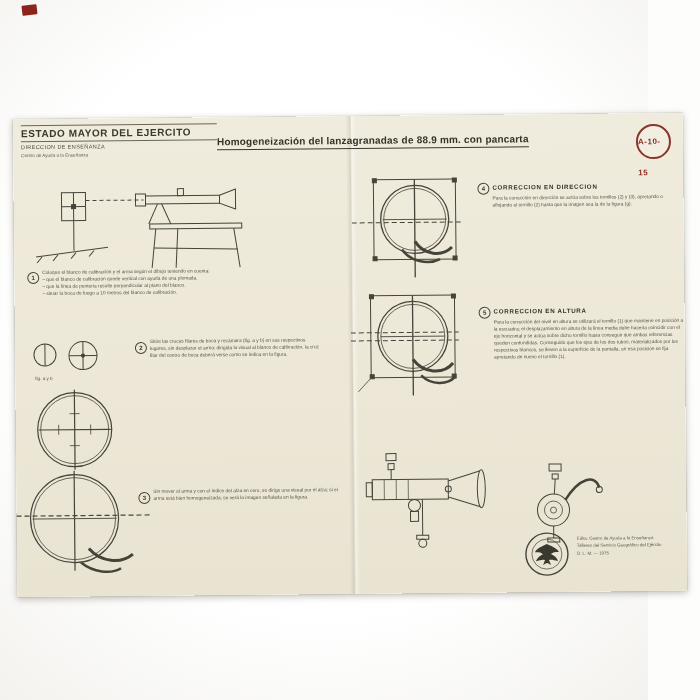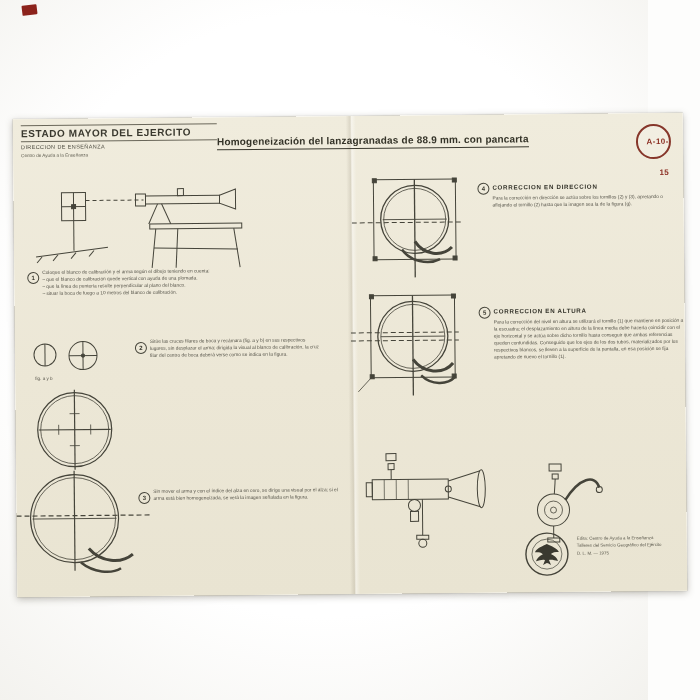--- a/index.html
+++ b/index.html
@@ -16,21 +16,21 @@
   .fold{left:333px;top:0;width:10px;height:478px;
     background:linear-gradient(90deg,rgba(110,100,80,0) 0%,rgba(110,100,80,.16) 42%,rgba(255,255,255,.45) 58%,rgba(110,100,80,0) 100%);}
   .hdr{left:8px;top:6px;width:200px;color:#3a392f;}
   .hdr-rule{border-top:1px solid #6a675a;margin:0 0 2px 0;width:196px;}
   .hdr-org{font-size:10px;font-weight:bold;letter-spacing:.6px;margin:1px 0 2px 0;}
   .hdr-dept{font-size:5.5px;letter-spacing:.4px;margin-top:2px;color:#4c4b40;}
   .hdr-sub{font-size:4.6px;margin-top:3px;color:#5c5a4e;}
   .title{left:204px;top:19px;font-size:10px;font-weight:bold;color:#343328;
     border-bottom:1.5px solid #3b3a30;padding-bottom:2px;white-space:nowrap;letter-spacing:.2px;}
   .badge{left:623px;top:11px;width:31px;height:31px;border:2px solid #86362a;border-radius:50%;
-    color:#8a2c20;font-size:8px;font-weight:bold;text-align:right;line-height:31px;letter-spacing:.5px;
+    color:#8a2c20;font-size:8px;font-weight:bold;text-align:left;line-height:31px;letter-spacing:.5px;
     background:rgba(255,255,255,.15);}
   .num{width:10px;height:10px;border:1px solid #45443a;border-radius:50%;
     font-size:6px;line-height:10px;text-align:center;color:#3a392f;font-weight:bold;background:transparent;}
   .t{font-size:4.8px;line-height:1.45;color:#56544a;white-space:pre-line;text-align:left;}
   .sec-h{font-size:6.2px;font-weight:bold;letter-spacing:.7px;color:#35342b;}
   .fig-label{font-size:4.6px;color:#56544a;}
   .imprint{font-size:4.4px;line-height:1.7;color:#5c5a4e;}
   svg{display:block;}
 </style>
 </head>

